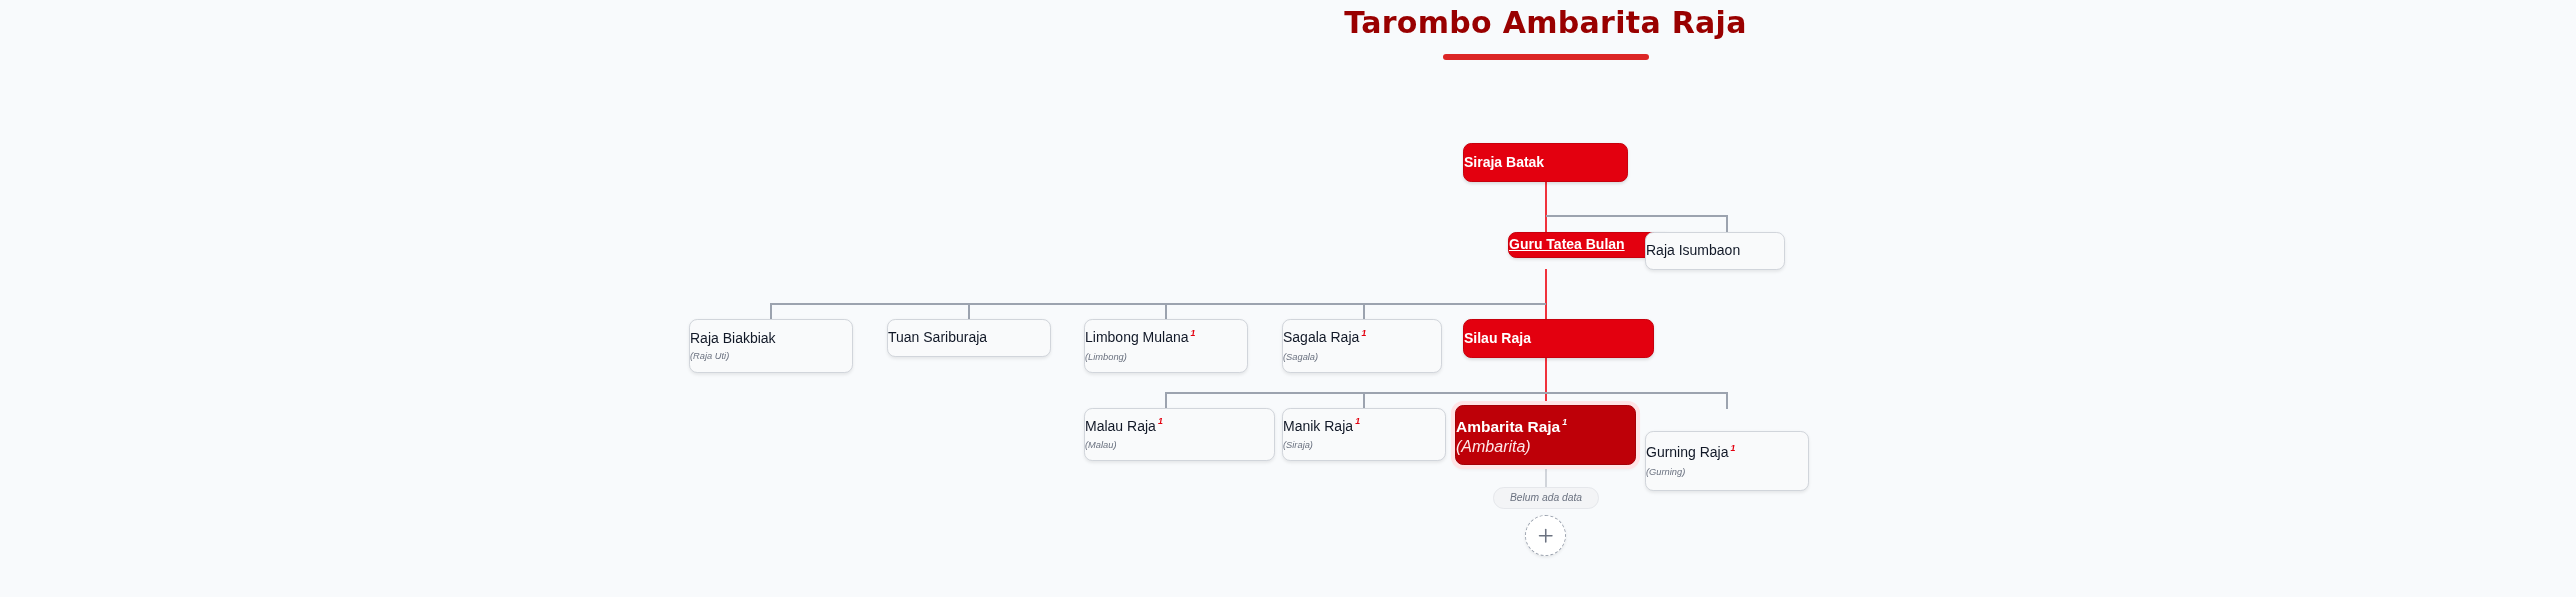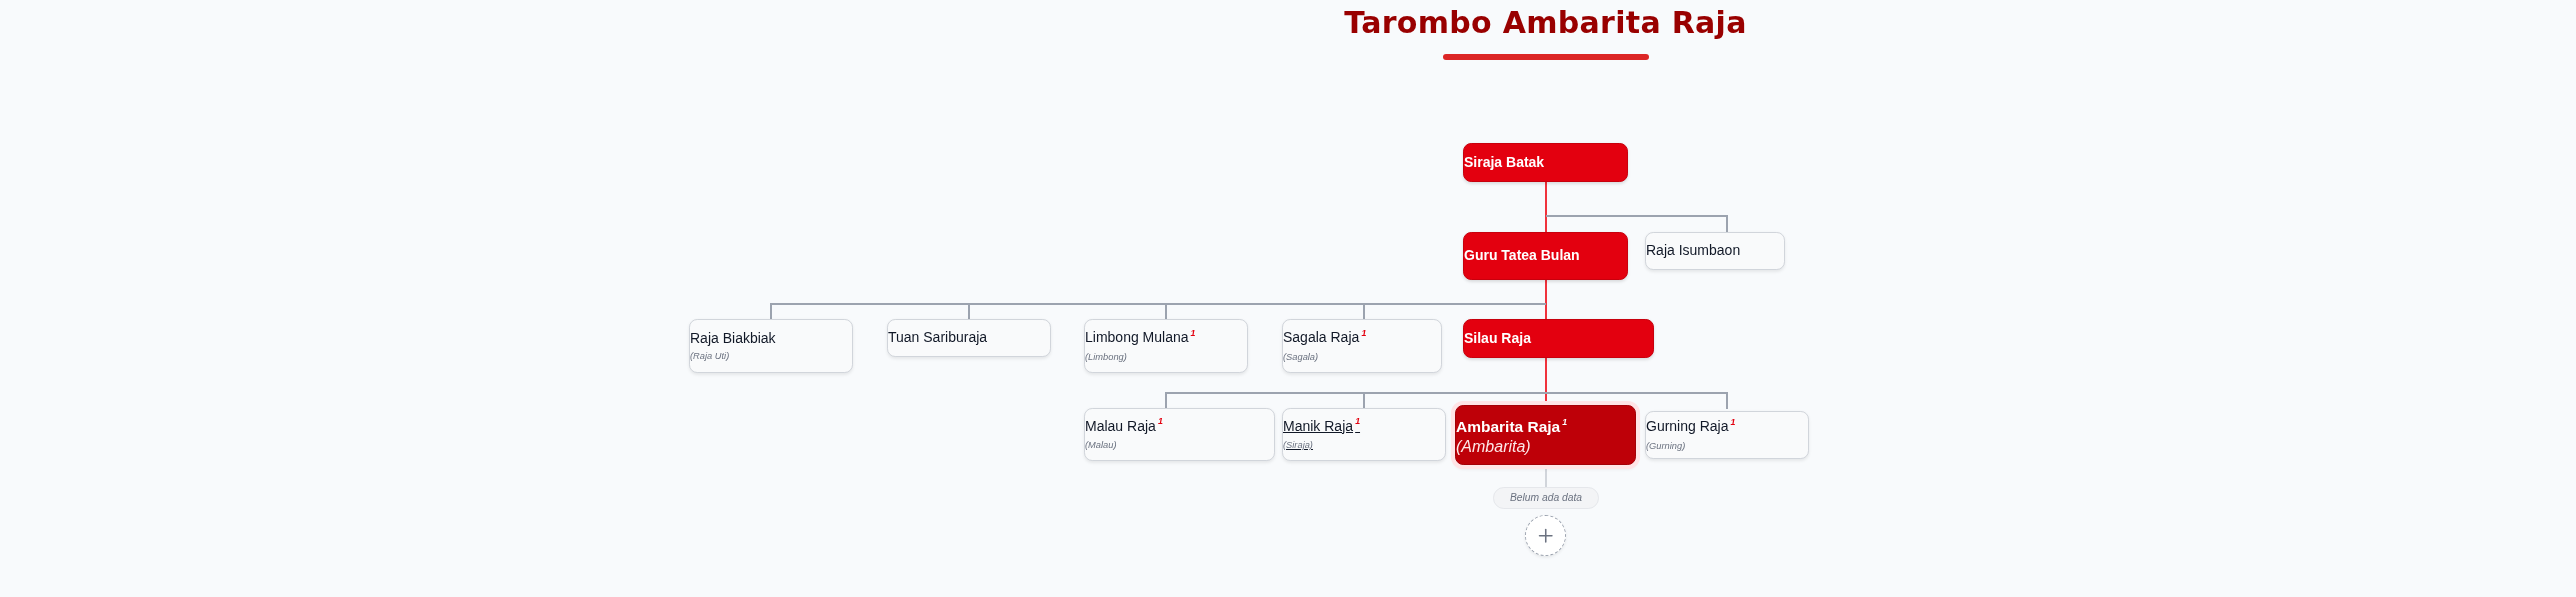--- a/index.html
+++ b/index.html
@@ -101,21 +101,21 @@
 <div class="line gray-v" style="left:1165px; top:392px; height:16.5px;"></div>
 <div class="line gray-v" style="left:1363px; top:392px; height:16.5px;"></div>
 <div class="line gray-v" style="left:1726px; top:392px; height:17px;"></div>
 
 <div class="line light-v" style="left:1545px; top:469px; height:17.5px;"></div>
 
 <div class="node red" style="left:1463px; top:143px; width:165px; height:39px;">
   <div class="name">Siraja Batak</div>
 </div>
 
-<div class="node red" style="left:1463px; top:232px; width:165px; height:48px;">
+<div class="node red" style="left:1508px; top:232px; width:165px; height:26px;text-decoration:underline;">
   <div class="name">Guru Tatea Bulan</div>
 </div>
 <div class="node white" style="left:1645px; top:232px; width:140px; height:38px;">
   <div class="name">Raja Isumbaon</div>
 </div>
 
 <div class="node white" style="left:689px; top:319px; width:164px; height:54px;">
   <div class="name">Raja Biakbiak</div>
   <div class="sub">(Raja Uti)</div>
 </div>
@@ -131,29 +131,29 @@
   <div class="sub">(Sagala)</div>
 </div>
 <div class="node red" style="left:1463px; top:319px; width:191px; height:39px;">
   <div class="name">Silau Raja</div>
 </div>
 
 <div class="node white" style="left:1084px; top:408px; width:191px; height:53px;">
   <div class="name"><span>Malau Raja</span><span class="sup">1</span></div>
   <div class="sub">(Malau)</div>
 </div>
-<div class="node white" style="left:1282px; top:408px; width:164px; height:53px;text-decoration:underline;">
+<div class="node white" style="left:1282px; top:408px; width:164px; height:53px;">
   <div class="name"><span>Manik Raja</span><span class="sup">1</span></div>
   <div class="sub">(Siraja)</div>
 </div>
 <div class="node active" style="left:1455px; top:405px; width:181px; height:60px;">
   <div class="name"><span>Ambarita Raja</span><span class="sup">1</span></div>
   <div class="sub">(Ambarita)</div>
 </div>
-<div class="node white" style="left:1645px; top:411px; width:164px; height:48px;">
+<div class="node white" style="left:1645px; top:431px; width:164px; height:60px;">
   <div class="name"><span>Gurning Raja</span><span class="sup">1</span></div>
   <div class="sub">(Gurning)</div>
 </div>
 
 <div class="empty-pill">Belum ada data</div>
 <div class="add-button">
   <svg width="15.5" height="15.5" viewBox="0 0 30 30">
     <line x1="15" y1="3" x2="15" y2="27" stroke="#6B7280" stroke-width="3" stroke-linecap="round"></line>
     <line x1="3" y1="15" x2="27" y2="15" stroke="#6B7280" stroke-width="3" stroke-linecap="round"></line>
   </svg>

